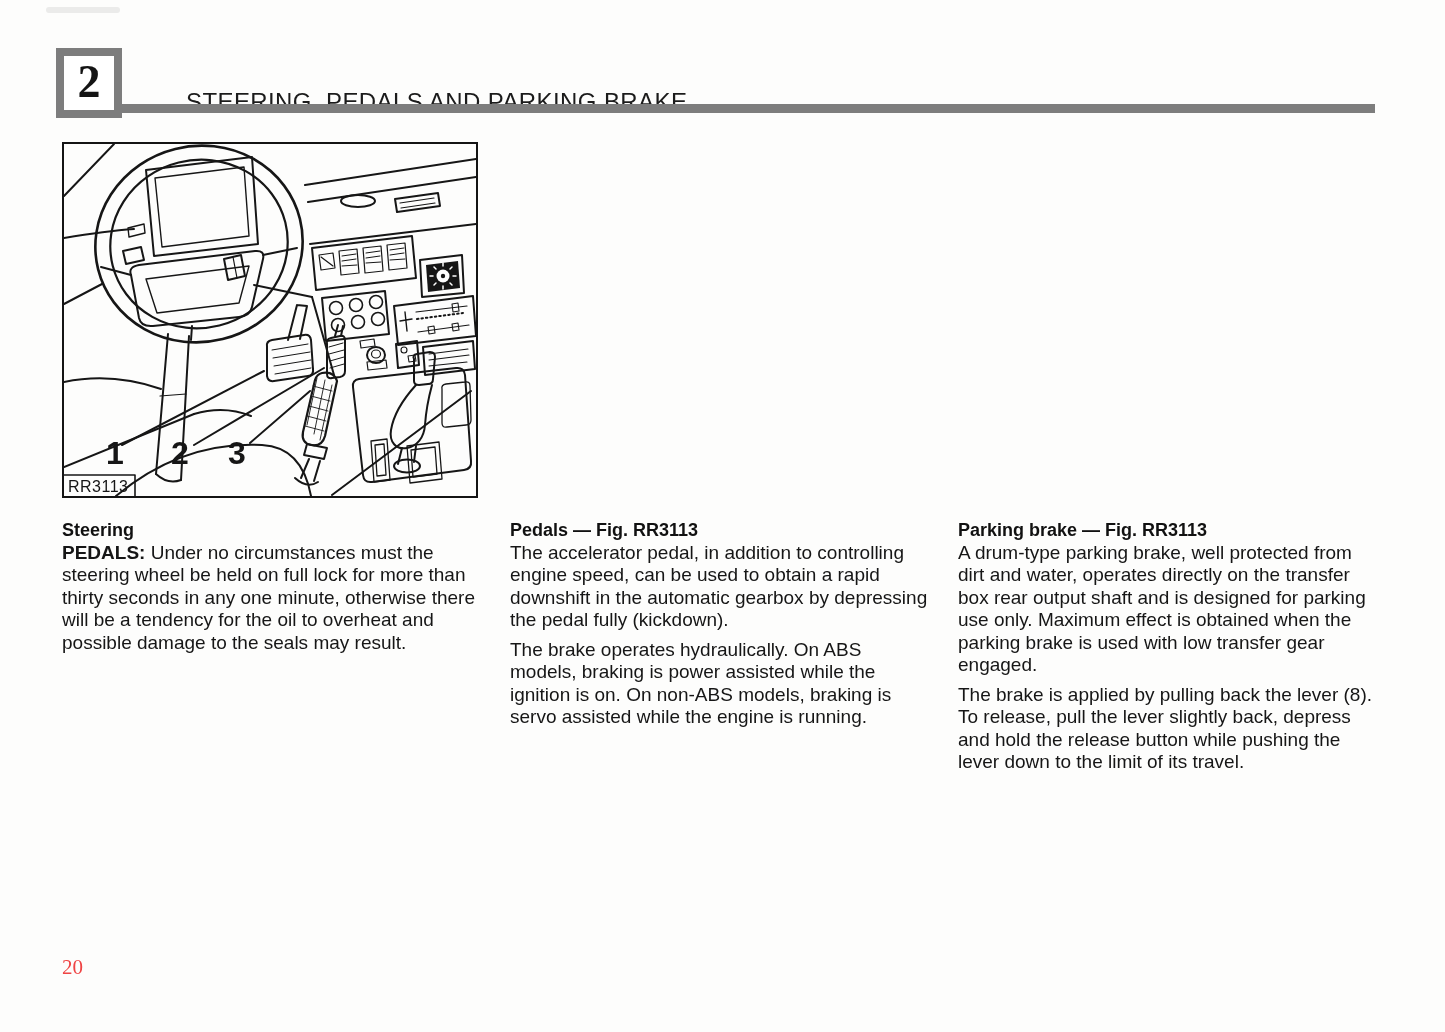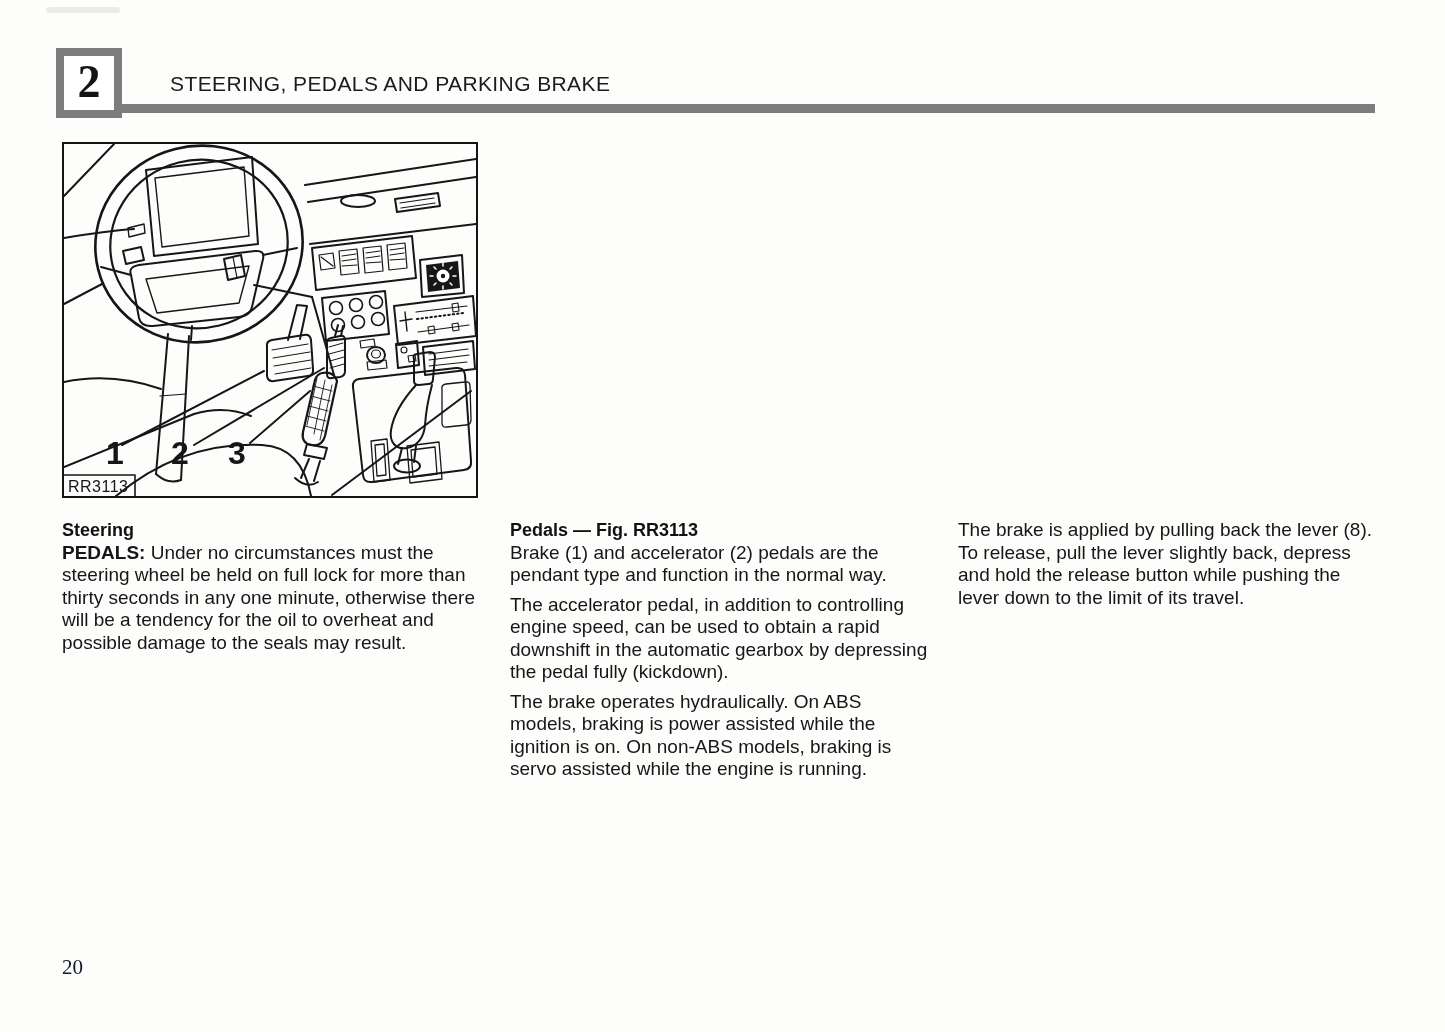--- a/index.html
+++ b/index.html
@@ -27,22 +27,22 @@
     font-family:"Liberation Serif", serif;
     font-weight:bold; font-size:46px; color:#141414;
     line-height:1; transform:translateY(-1px);
   }
   .header-bar {
     position:absolute; left:60px; top:104px;
     width:1315px; height:9px; background:#7d7d7d;
     z-index:1;
   }
   .page-title {
-    position:absolute; left:170px; top:72px; margin:0;
-    font-size:21px; font-weight:normal; letter-spacing:0.4px;
+    position:absolute; left:170px; top:72px; margin:16px;
+    font-size:24px; font-weight:normal; letter-spacing:0.4px;
     color:#1b1b1b; white-space:nowrap;
   }
   .figure-frame {
     position:absolute; left:62px; top:142px;
     width:416px; height:356px;
     border:2px solid #141414; background:#fdfdfc;
   }
   .figure-frame svg { display:block; width:412px; height:352px; }
   .col {
     position:absolute; top:519px; width:420px;
@@ -56,21 +56,21 @@
   .caution { margin-top:23px; }
   .warning-block {
     margin-top:14px; margin-bottom:15px;
     font-weight:bold; font-size:19.5px; line-height:23.5px; color:#101010;
   }
   .warning-block::after { content:""; display:block; clear:both; }
   .warn-tri { float:left; width:58px; height:57px; margin:2px 21px 6px 0; }
   .warning-block p { margin:0; }
   .page-number {
     position:absolute; left:62px; top:955px;
-    font-family:"Liberation Serif", serif; font-size:21px; color:#0f172a;
+    font-family:"Liberation Serif", serif; font-size:21px; color:#ef4444;
   }
   .figtext { font-family:"Liberation Sans", sans-serif; }
 </style>
 </head>
 <body>
 
 <div>
 
   <div class="scan-artifact"></div>
 
@@ -217,24 +217,25 @@
     </svg>
   </div>
 
   <section class="col col-steering">
     <h3>Steering</h3>
     <p class="caution"><strong>PEDALS:</strong><span> Under no circumstances must the steering wheel be held on full lock for more than thirty seconds in any one minute, otherwise there will be a tendency for the oil to overheat and possible damage to the seals may result.</span></p>
   </section>
 
   <section class="col col-pedals">
     <h3>Pedals — Fig. RR3113</h3>
-    <p>Brake (1) and accelerator (2) pedals are the pendant type and function in the normal way.</p>
     <p>The accelerator pedal, in addition to controlling engine speed, can be used to obtain a rapid downshift in the automatic gearbox by depressing the pedal fully (kickdown).</p>
     <p>The brake operates hydraulically. On ABS models, braking is power assisted while the ignition is on. On non-ABS models, braking is servo assisted while the engine is running.</p>
   </section>
 
   <section class="col col-parking">
+    <h3>Parking brake — Fig. RR3113</h3>
+    <p>A drum-type parking brake, well protected from dirt and water, operates directly on the transfer box rear output shaft and is designed for parking use only. Maximum effect is obtained when the parking brake is used with low transfer gear engaged.</p>
     <p>The brake is applied by pulling back the lever (8). To release, pull the lever slightly back, depress and hold the release button while pushing the lever down to the limit of its travel.</p>
   </section>
 
   <div class="page-number">20</div>
 
 </div>
 
 </body></html>

